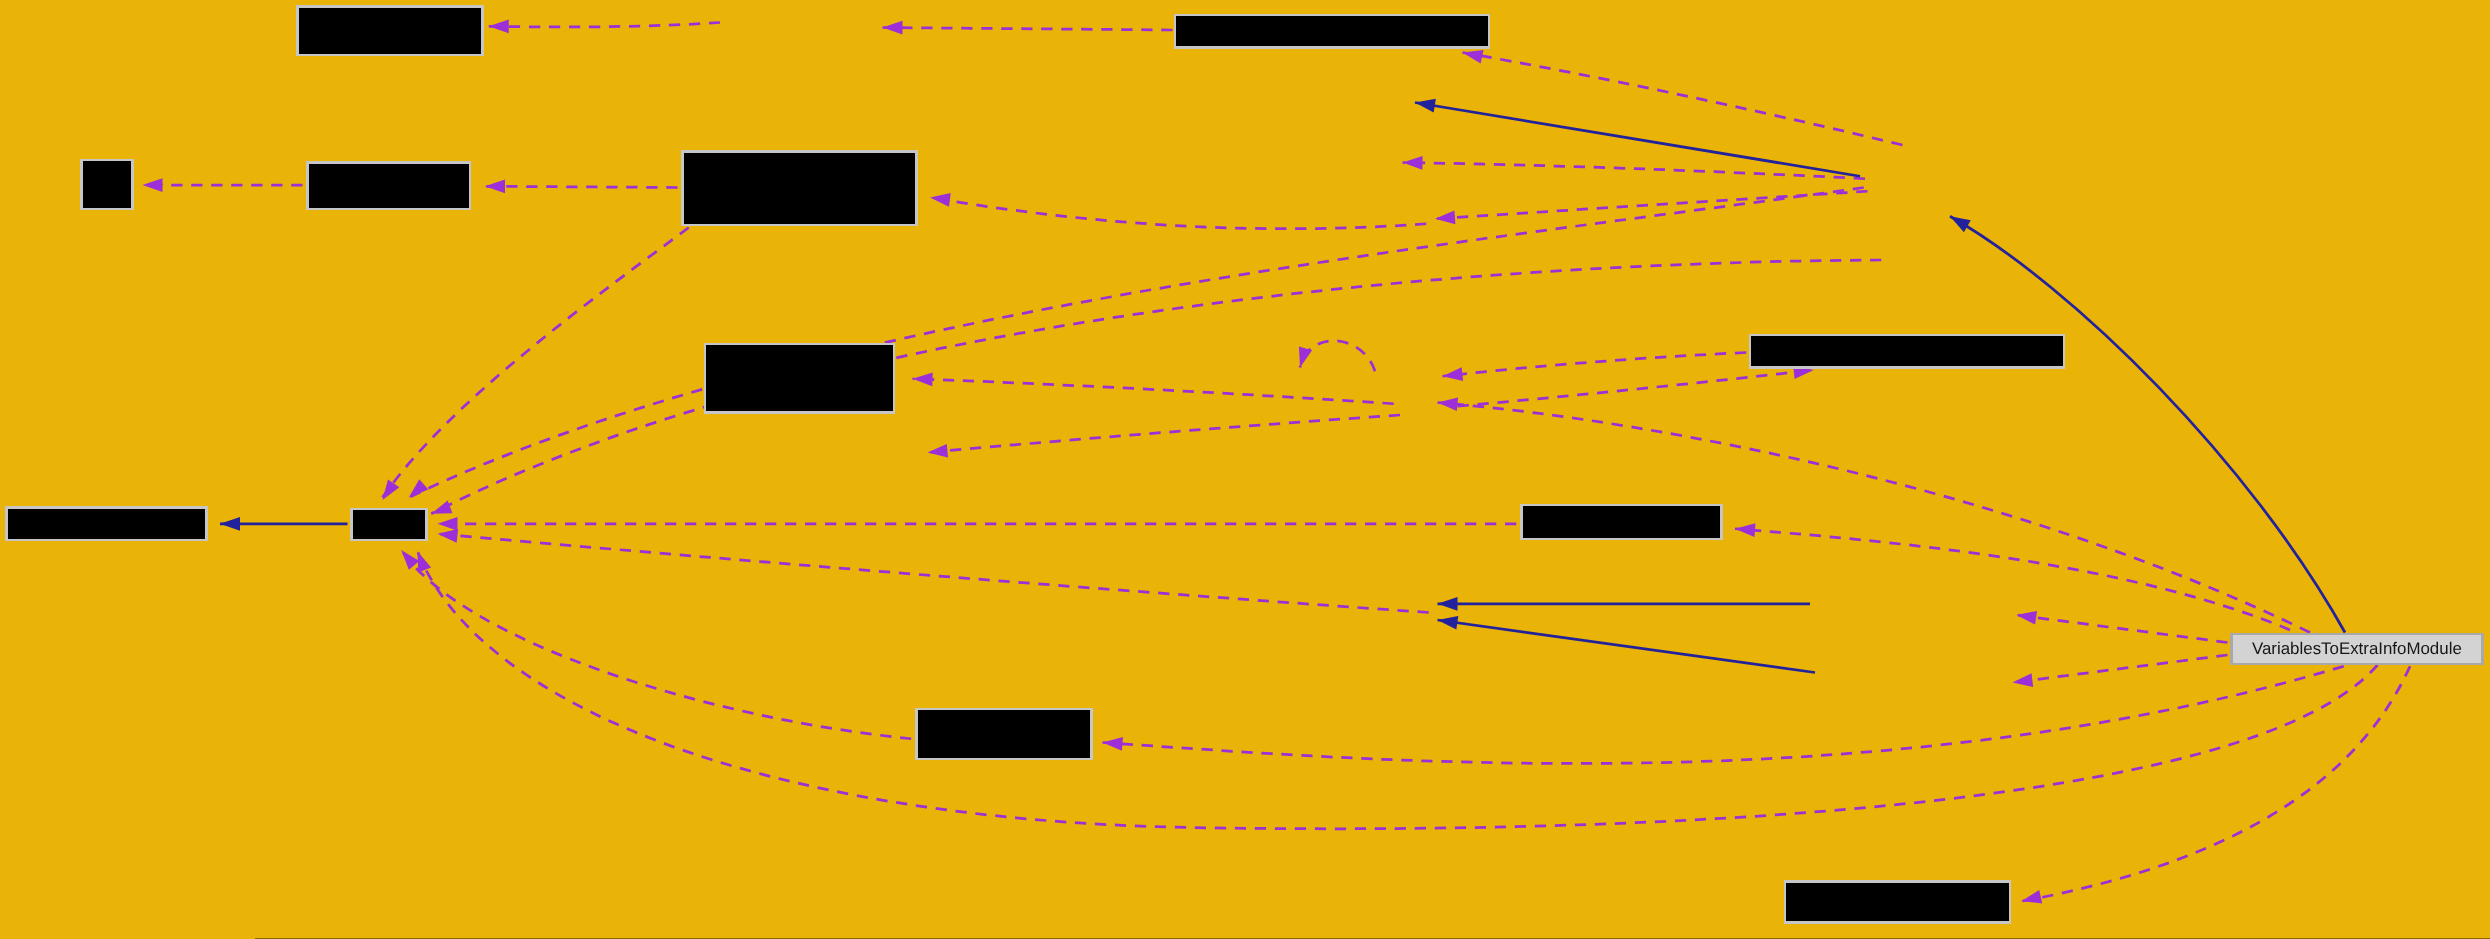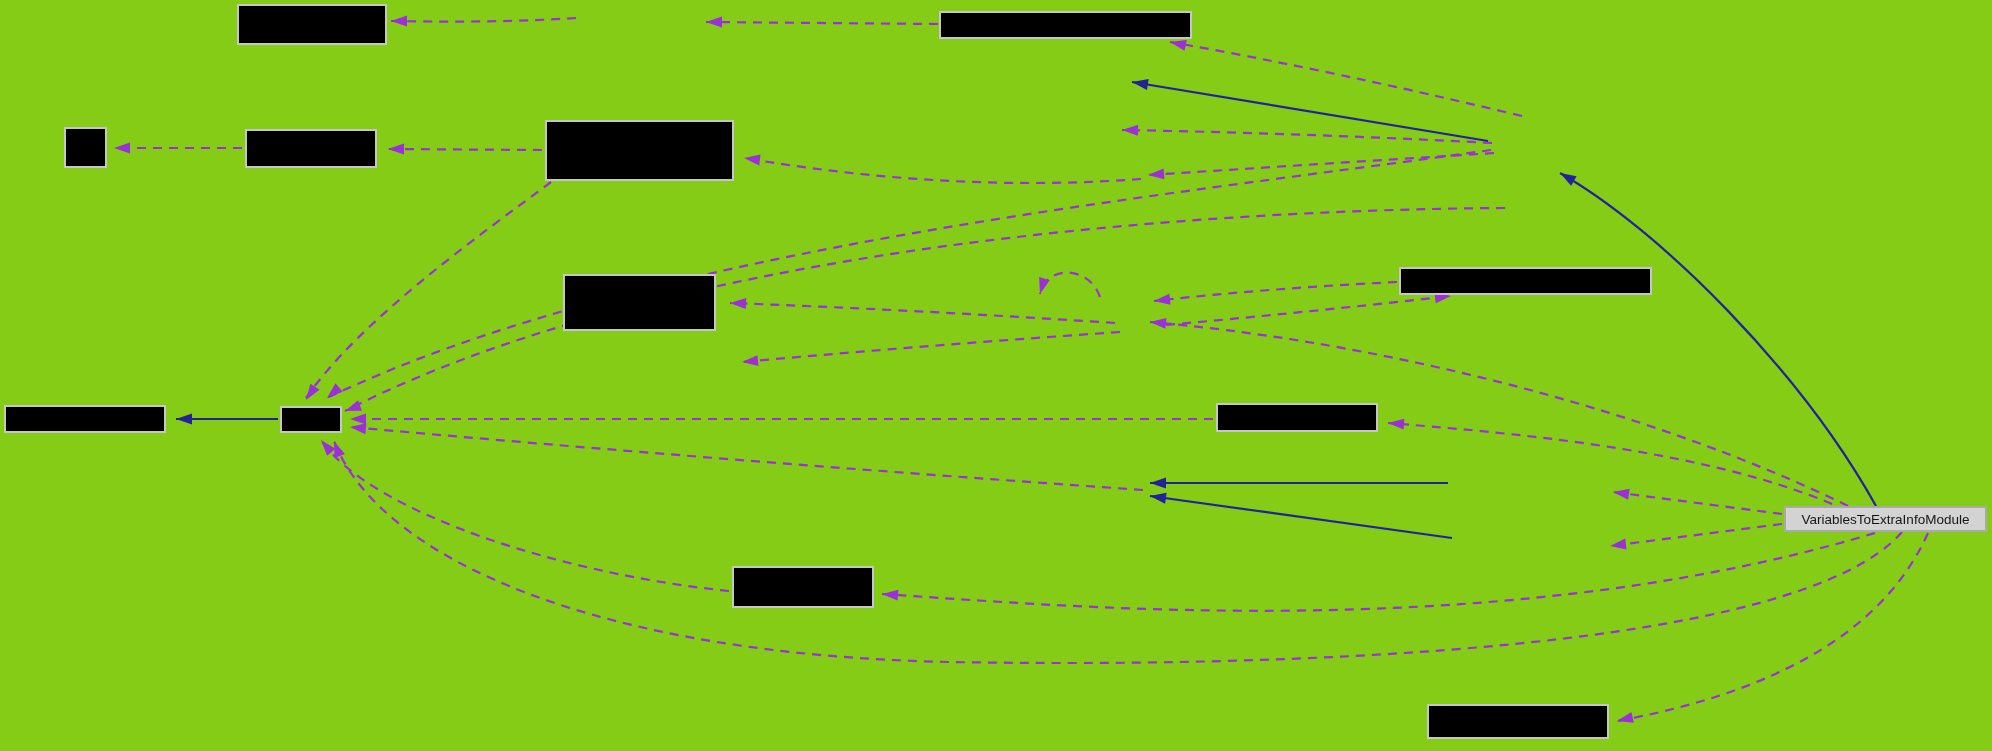--- a/index.html
+++ b/index.html
@@ -4,21 +4,21 @@
 <style>
   html,body{margin:0;padding:0;background:#000;}
   #stage{position:relative;width:1992px;height:751px;background:#000;overflow:hidden;}
   svg{position:absolute;left:0;top:0;}
   .node-rect{shape-rendering:crispEdges;}
   .node-label{font-family:"Liberation Sans","DejaVu Sans",sans-serif;font-size:13.5px;}
 </style>
 </head>
 <body>
 
-<div id="stage" style="width: 1992px; height: 751px; background: #84cc16;">
+<div id="stage" style="width: 1992px; height: 751px; background: #eab308;">
     <svg width="1992" height="751" viewBox="0 0 1992 751">
       <path d="M576,18 Q500,23 391,21" fill="none" stroke="#9c2fd8" stroke-width="2.2" stroke-dasharray="9,7"></path>
       <polygon points="391,21 407,26.499999999999996 407,15.499999999999996" fill="#9c2fd8"></polygon>
       <path d="M938,24 L706,22" fill="none" stroke="#9c2fd8" stroke-width="2.2" stroke-dasharray="9,7"></path>
       <polygon points="706,22 722,27.499999999999996 722,16.499999999999996" fill="#9c2fd8"></polygon>
       <path d="M1522,116 Q1330,70 1170,42" fill="none" stroke="#9c2fd8" stroke-width="2.2" stroke-dasharray="9,7"></path>
       <polygon points="1170,42 1184.5068473122433,50.70639885712008 1186.7938759112385,39.946775249048216" fill="#9c2fd8"></polygon>
       <path d="M1492,143 Q1300,133 1122,130" fill="none" stroke="#9c2fd8" stroke-width="2.2" stroke-dasharray="9,7"></path>
       <polygon points="1122,130 1137.9015748870972,135.77840082635666 1138.0935513579072,124.78007617963637" fill="#9c2fd8"></polygon>
       <path d="M1494,153 Q1320,164 1148,175" fill="none" stroke="#9c2fd8" stroke-width="2.2" stroke-dasharray="9,7"></path>

